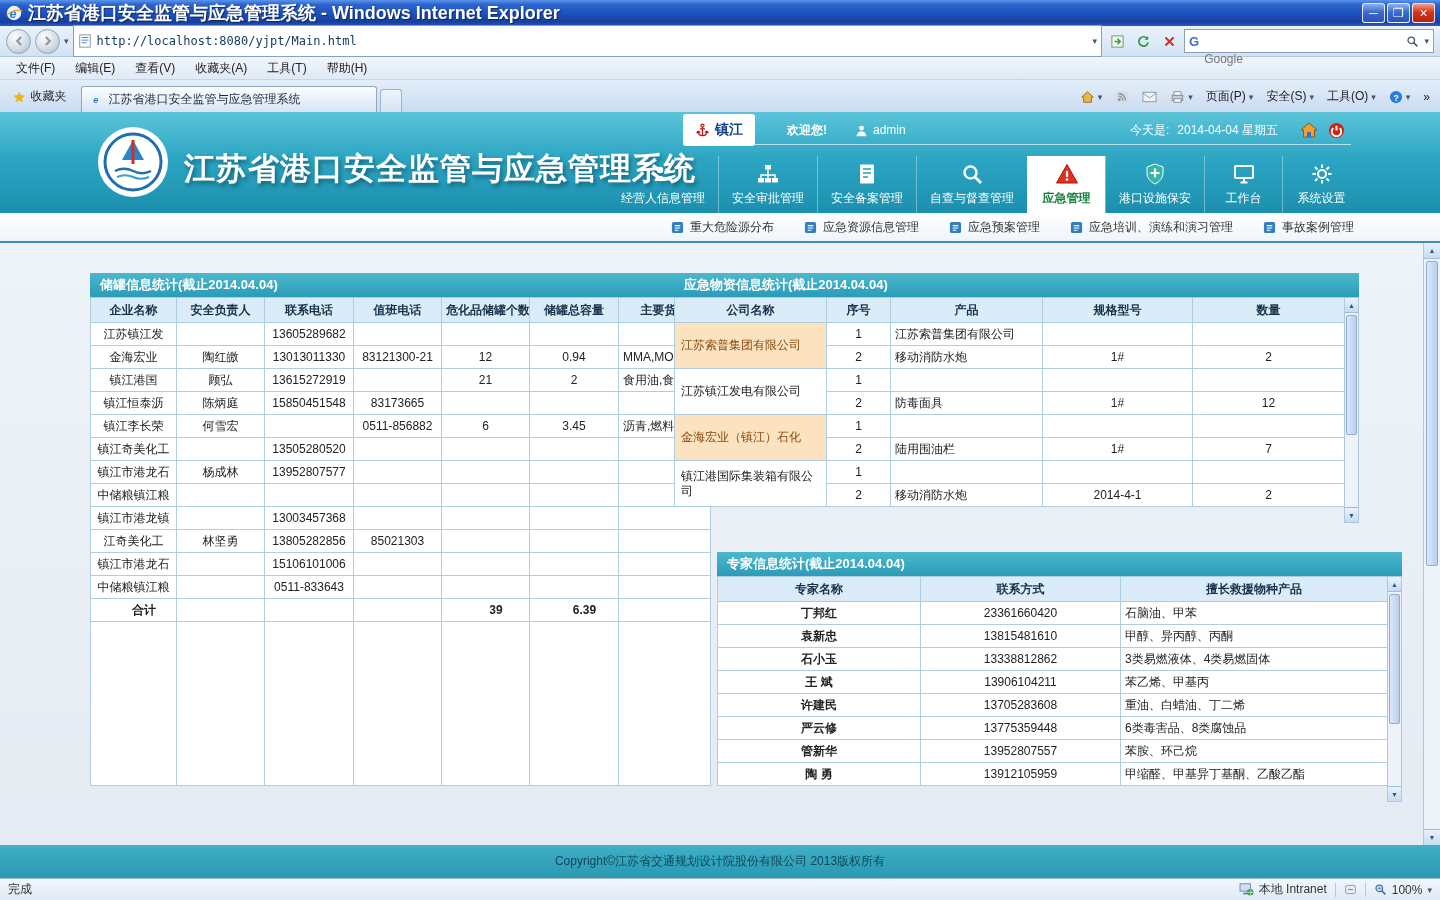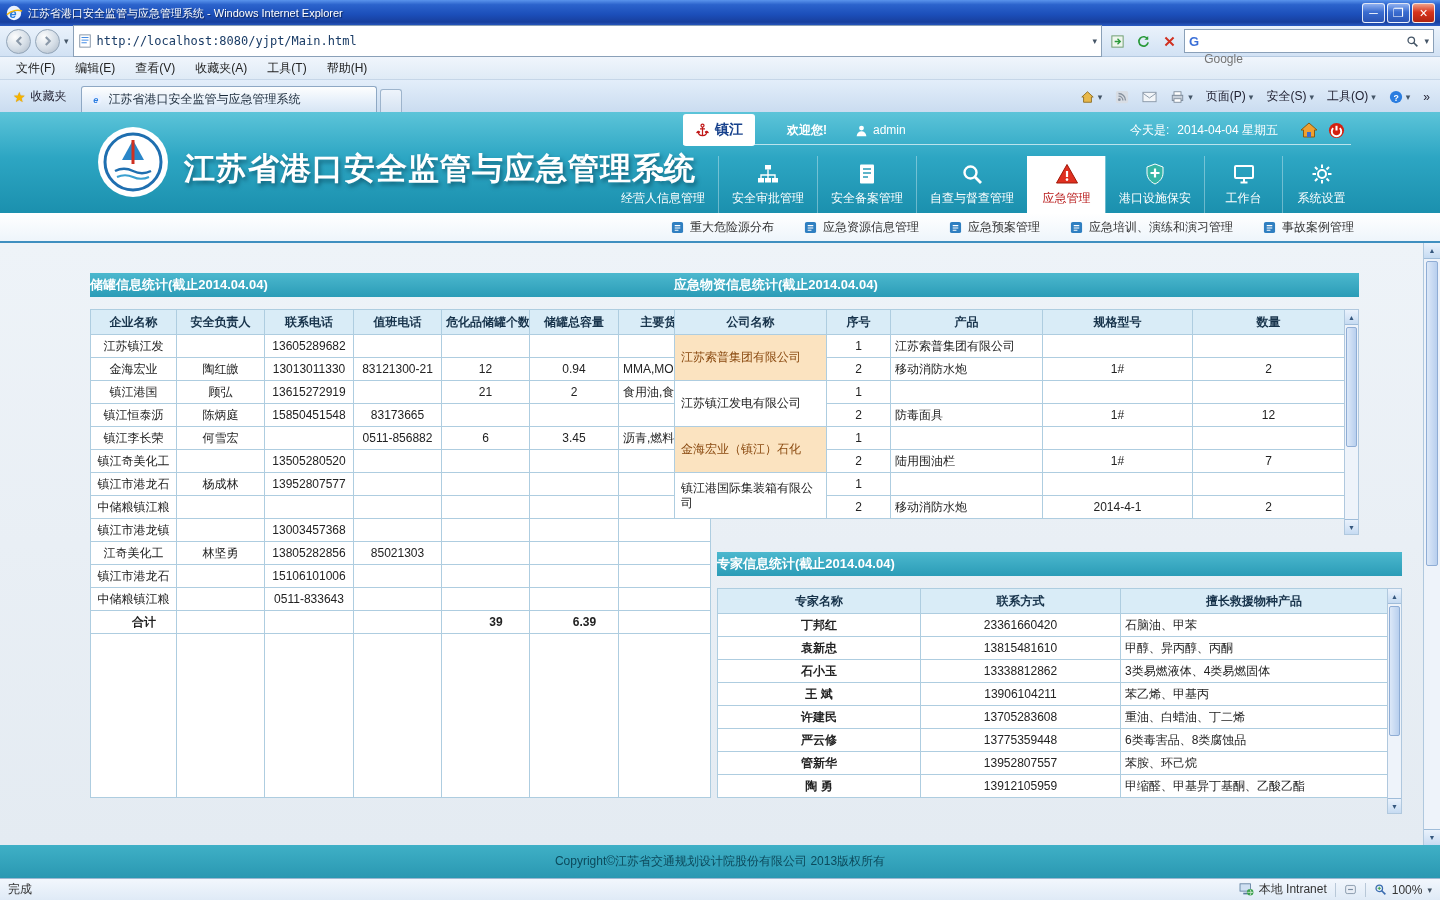--- a/index.html
+++ b/index.html
@@ -3,21 +3,21 @@
 <meta charset="utf-8">
 <style>
   * { margin:0; padding:0; box-sizing:border-box; }
   html,body { width:1440px; height:900px; overflow:hidden;
     font-family:"Liberation Sans","DejaVu Sans",sans-serif; font-size:12px; background:#e8eef4; }
 
   
   .titlebar { height:26px; background:linear-gradient(180deg,#5a94ec 0%,#2b63cc 18%,#1c4fba 55%,#173f9e 85%,#2a5cc4 100%);
     display:flex; align-items:center; padding:0 5px; color:#fff; }
   .titlebar .ie-ico { width:18px; height:18px; margin-right:5px; }
-  .titlebar .ttext { font-weight:normal; font-size:11px; text-shadow:1px 1px 1px rgba(0,0,0,.5); white-space:nowrap; overflow:hidden; flex:1; }
+  .titlebar .ttext { font-weight:bold; font-size:18px; text-shadow:1px 1px 1px rgba(0,0,0,.5); white-space:nowrap; overflow:hidden; flex:1; }
   .winbtns { display:flex; gap:2px; }
   .winbtn { width:23px; height:20px; border:1px solid rgba(255,255,255,.85); border-radius:3px;
     display:flex; align-items:center; justify-content:center; color:#fff; font-size:12px; line-height:1;
     background:linear-gradient(180deg,#8fb0f0,#3a6cd0 45%,#2a54b4); }
   .winbtn.close { background:linear-gradient(180deg,#f0a088,#d8341c 45%,#b02410); font-size:14px; }
 
   .addrrow { height:31px; background:linear-gradient(180deg,#eaf2fb,#d2e2f4); display:flex; align-items:center;
     gap:4px; padding:0 6px; border-bottom:1px solid #b4c9e0; }
   .navcircle { width:25px; height:25px; border-radius:50%; flex:0 0 auto;
     background:radial-gradient(circle at 35% 30%,#fdfdfd,#d4dde6 55%,#aab6c4); border:1px solid #93a5b8;
@@ -62,31 +62,31 @@
   .strip-icons { display:flex; align-items:center; gap:10px; margin-left:22px; margin-right:6px; }
 
   .mainnav { position:absolute; right:80px; bottom:0; height:57px; display:flex; align-items:stretch; }
   .nav-item { display:flex; flex-direction:column; align-items:center; justify-content:center; gap:4px;
     padding:0 13px; border-left:1px solid rgba(255,255,255,.35); cursor:pointer; min-width:78px; }
   .nav-item:first-child { border-left:none; }
   .nav-icon { width:24px; height:24px; display:block; }
   .nav-icon svg { width:24px; height:24px; display:block; }
   .nav-label { font-size:12px; white-space:nowrap; }
   .nav-item.active { background:#fff; }
-  .nav-item.active .nav-label { color:#b91c1c; font-weight:normal;text-align:center; }
+  .nav-item.active .nav-label { color:#15803d; font-weight:bold;text-align:center; }
 
   .subnav { height:30px; background:linear-gradient(180deg,#ffffff,#eef5fb); border-bottom:2px solid #3f8fc0;
     display:flex; align-items:center; justify-content:flex-end; gap:30px; padding-right:86px; color:#333; }
   .subnav-item { display:flex; align-items:center; gap:6px; cursor:pointer; }
   .sub-icon svg { width:13px; height:13px; display:block; }
 
   .content { height:602px; position:relative; background:linear-gradient(180deg,#eef3f8,#e4ebf2); }
 
   .panel-header { height:24px; background:linear-gradient(180deg,#4cb8ce,#2b9cb7); color:#fff; font-size:13px;
-    font-weight:bold; display:flex; align-items:center; margin-bottom:12px; }
+    font-weight:bold; display:flex; align-items:center; padding-left:10px; margin-bottom:0; }
   .left-panel { position:absolute; left:90px; top:30px; width:620px; }
   .right-top { position:absolute; left:674px; top:30px; width:685px; }
   .right-bottom { position:absolute; left:717px; top:309px; width:685px; }
 
   table.data-table { border-collapse:collapse; background:#fff; font-size:12px; color:#222; table-layout:fixed; }
   .data-table th, .data-table td { border:1px solid #aecde0; height:23px; text-align:center; padding:0 4px;
     overflow:hidden; white-space:nowrap; }
   .data-table th { background:#d9ecf7; font-weight:bold; height:25px; color:#16324a; }
   .data-table { border:1px solid #8ab2c9; }
   td.cell-left { text-align:left; }

